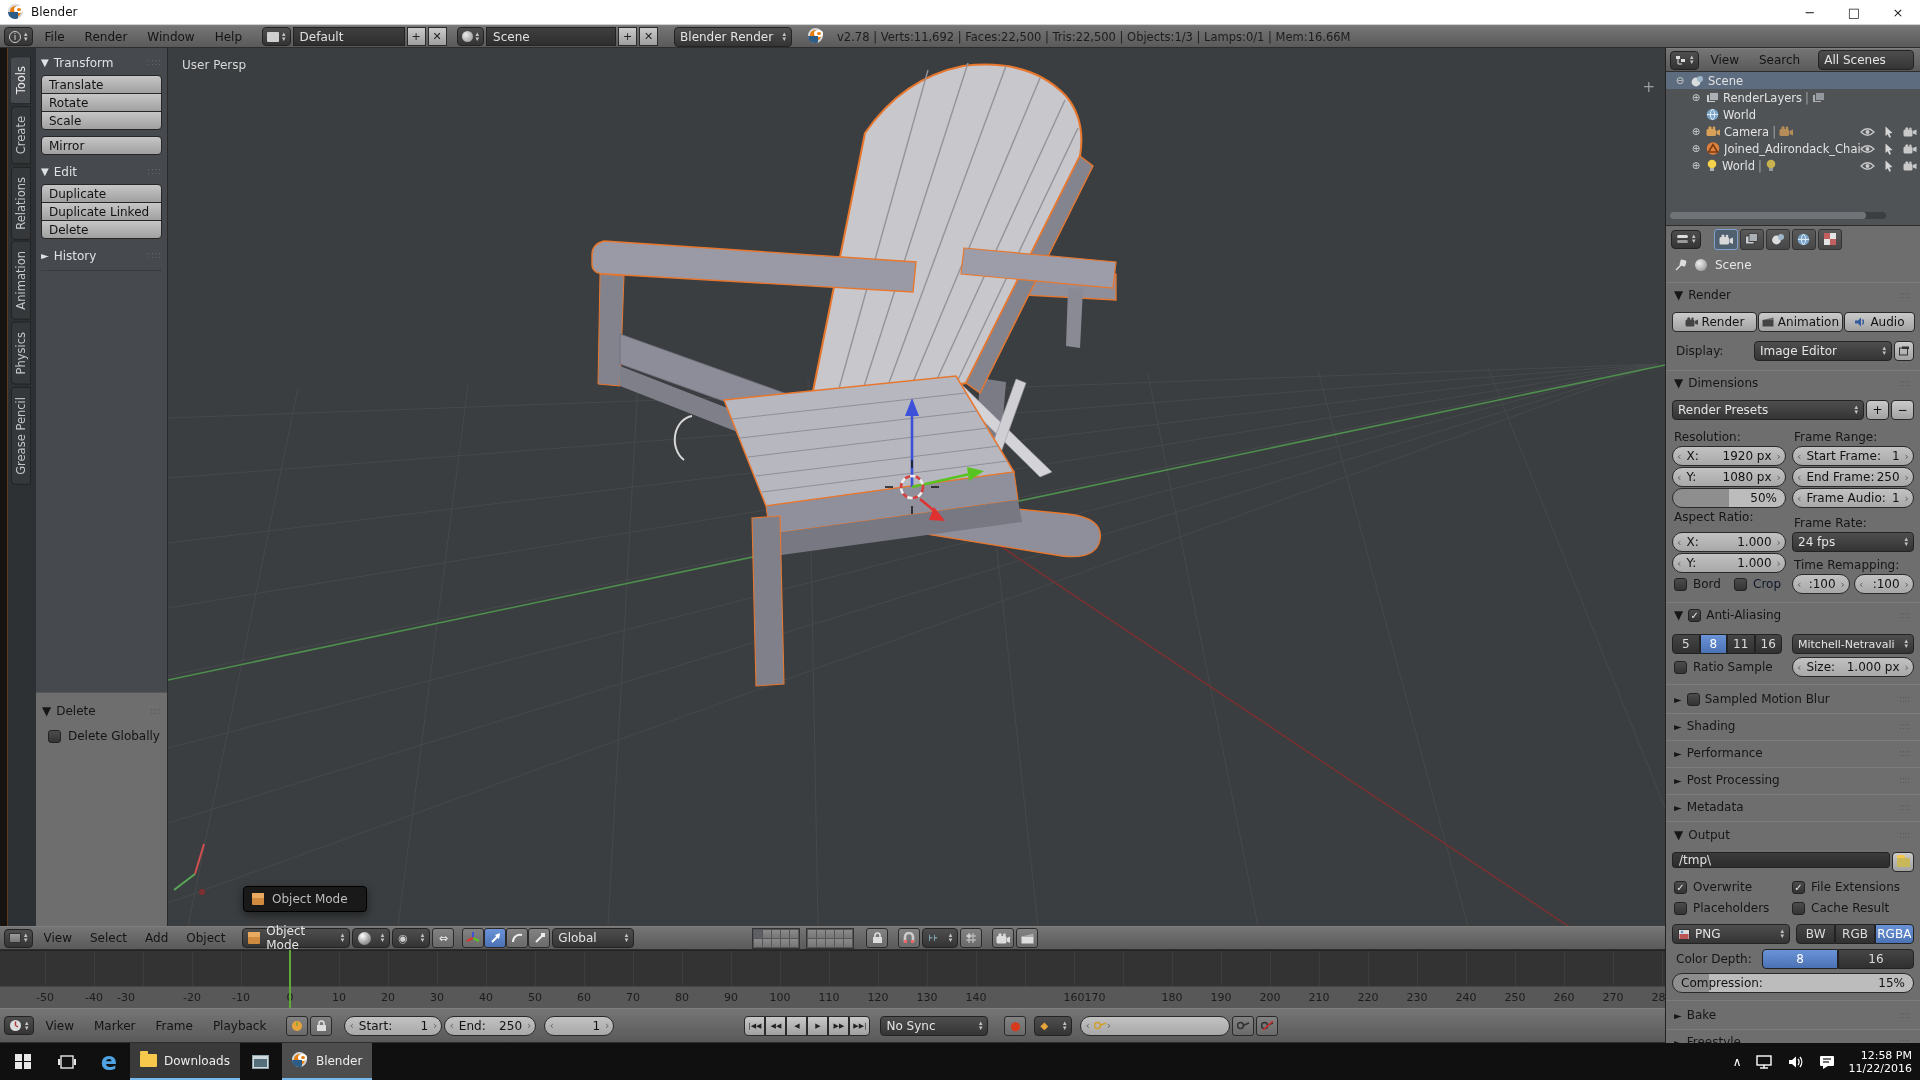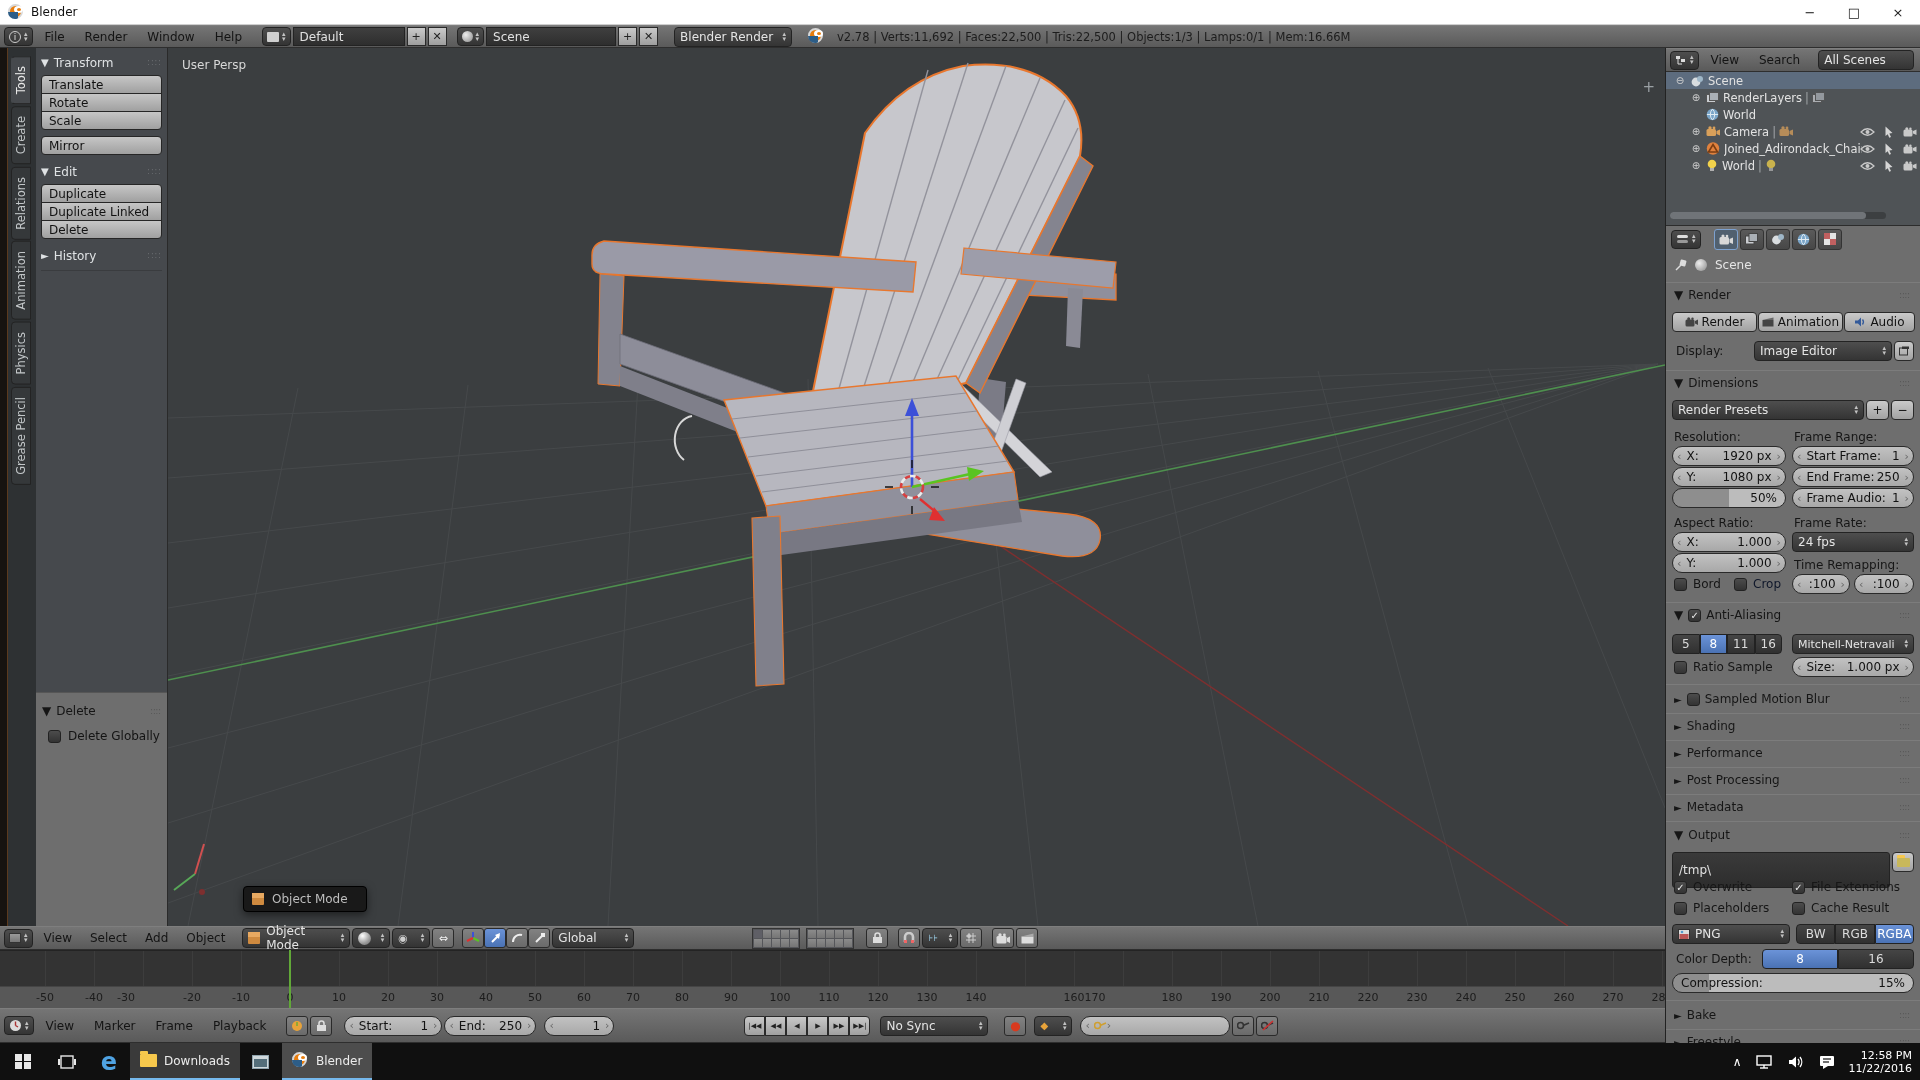--- a/index.html
+++ b/index.html
@@ -127,21 +127,21 @@
   .ptab.active { background:#51606f; border-color:#7da1cf; }
   #props-body { position:relative; height:calc(100% - 26px); color:#161616; }
   .abs { position:absolute; }
   .plabel { color:#161616; font-size:12px; }
   .phead { color:#161616; display:flex; align-items:center; gap:5px; font-size:12px; }
   .phead .grip { margin-left:auto; color:#565656; font-size:8px; margin-right:4px; }
   .pdiv { position:absolute; left:0; width:255px; height:1px; background:#5a5a5a; border-bottom:1px solid #7c7c7c; }
   .slider { border:1px solid #2a2a2a; border-radius:10px; height:20px; display:flex; align-items:center;
     color:#121212; padding:0 8px; }
   .dk-field { background:linear-gradient(#3a3a3a,#2d2d2d); border:1px solid #232323; border-radius:3px;
-    color:#e0e0e0; height:36px; display:flex; align-items:center; padding:0 6px; }
+    color:#e0e0e0; height:16px; display:flex; align-items:center; padding:0 6px; }
   .ck-row { display:flex; align-items:center; gap:6px; color:#161616; }
   .ck-row.dim { color:#0f172a; }
   
   #taskbar { position:absolute; left:0; top:1043px; width:1920px; height:37px; background:#101010;
     display:flex; align-items:center; }
   .tb-btn { height:37px; display:flex; align-items:center; justify-content:center; }
   #tb-search { width:330px; height:30px; margin-left:2px; background:#2b2b2b; border:1px solid #666;
     display:flex; align-items:center; gap:10px; padding:0 10px; color:#bdbdbd; font-size:13px; }
   .ring { width:15px; height:15px; border:2px solid #d7d7d7; border-radius:50%; }
   .tb-app { display:flex; align-items:center; gap:7px; padding:0 10px; height:37px; color:#ececec; font-size:12px;
@@ -918,21 +918,21 @@
           <span class="lab">End Frame:</span>
             <span class="val">250</span>
         </div>
         <div class="abs slider" id="res-slider" style="left: 6px; top: 236px; width: 114px; justify-content: flex-end; background: linear-gradient(to right, rgb(142, 142, 142) 50%, rgb(188, 188, 188) 50%);">
           <span>50%</span>
         </div>
         <div class="abs nf" style="left:126px;top:236px;width:122px">
           <span class="lab">Frame Audio:</span>
             <span class="val">1</span>
         </div>
-        <span class="abs plabel" style="left:8px;top:264px">Aspect Ratio:</span>
+        <span class="abs plabel" style="left:8px;top:258px">Aspect Ratio:</span>
         <span class="abs plabel" style="left:128px;top:264px">Frame Rate:</span>
         <div class="abs nf" style="left:6px;top:280px;width:114px">
           <span class="lab">X:</span>
             <span class="val">1.000</span>
         </div>
         <div class="abs dd" style="left:126px;top:280px;width:122px">
           <span>24 fps</span>
           <span class="ud"></span>
         </div>
         <div class="abs nf" style="left:6px;top:301px;width:114px">

